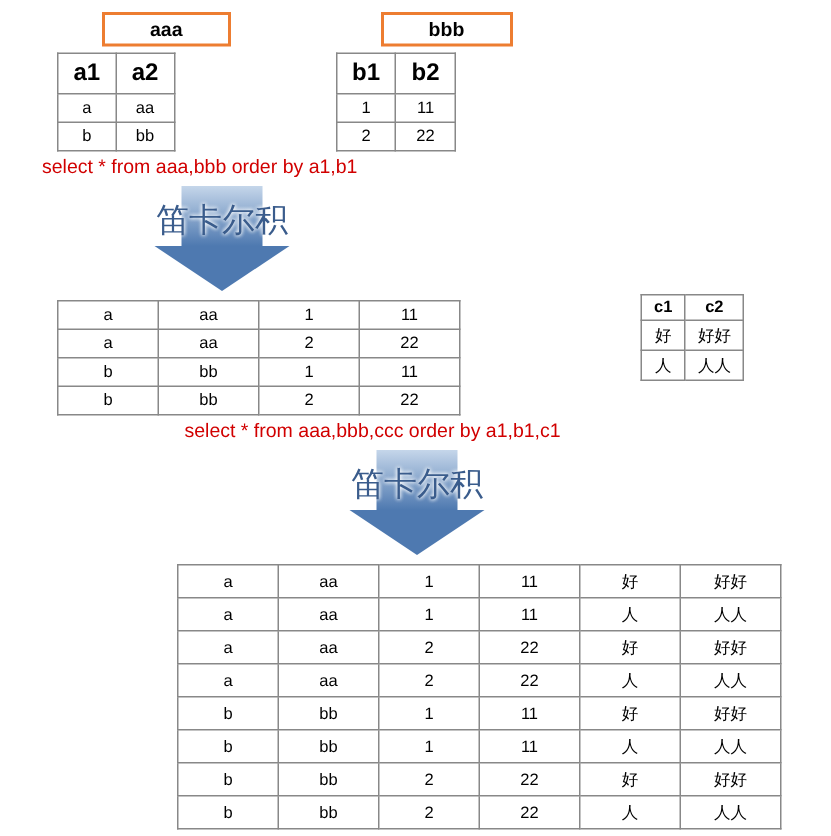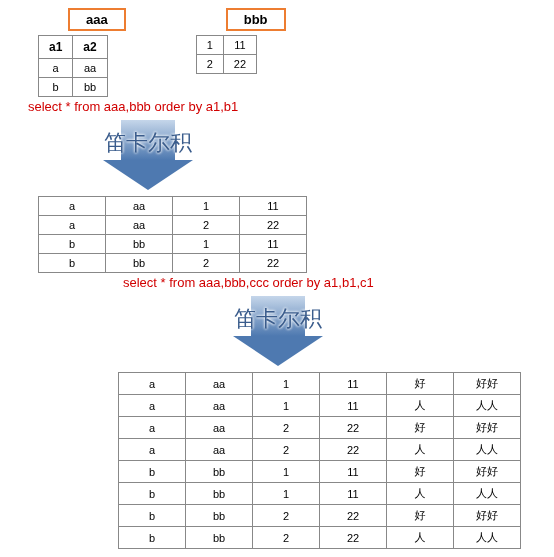--- a/index.html
+++ b/index.html
@@ -7,39 +7,39 @@
     padding: 8px;
     font-family: Arial, sans-serif;
     font-size: 12px;
     background: #fff;
     width: 554px;
     box-sizing: border-box;
   }
   .table-label {
     display: inline-block;
     border: 2px solid #ed7d31;
-    padding: 2px 16px;
+    padding: 2px 30px;
     font-weight: bold;
     font-size: 13px;
     background: #fff;
     margin-bottom: 4px;
   }
   table {
     border-collapse: collapse;
     background: #fff;
   }
   th, td {
     border: 1px solid #888;
     text-align: center;
     font-size: 11px;
   }
   th {
     font-weight: bold;
     padding: 4px 10px;
-    font-size: 12px;
+    font-size: 16px;
   }
   td {
     padding: 3px 10px;
   }
   .sql {
     color: #d10000;
     font-weight: normal;
     font-size: 13px;
     margin: 2px 0 6px 0;
   }
@@ -111,20 +111,24 @@
         <td>bb</td>
       </tr>
     </tbody>
       </table>
   </div>
 
   <div>
     <div class="table-label" style="margin-left:30px;">bbb</div>
     <table>
       <tbody>
+          <tr>
+        <th>b1</th>
+        <th>b2</th>
+      </tr>
       <tr>
         <td>1</td>
         <td>11</td>
       </tr>
       <tr>
         <td>2</td>
         <td>22</td>
       </tr>
     </tbody>
       </table>
@@ -165,20 +169,36 @@
     <tr>
       <td>b</td>
       <td>bb</td>
       <td>2</td>
       <td>22</td>
     </tr>
   </tbody>
     </table>
 
   <div style="margin-top:-4px;">
+    <table class="small">
+      <tbody>
+          <tr>
+        <th>c1</th>
+        <th>c2</th>
+      </tr>
+      <tr>
+        <td>好</td>
+        <td>好好</td>
+      </tr>
+      <tr>
+        <td>人</td>
+        <td>人人</td>
+      </tr>
+    </tbody>
+      </table>
   </div>
 </div>
 
 <div class="sql" style="margin-left:115px;">select * from aaa,bbb,ccc order by a1,b1,c1</div>
 
 <div class="arrow-wrap" style="width:540px;">
   <div class="arrow">
     <div class="arrow-shaft"></div>
     <div class="arrow-head"></div>
     <div class="arrow-label">笛卡尔积</div>

